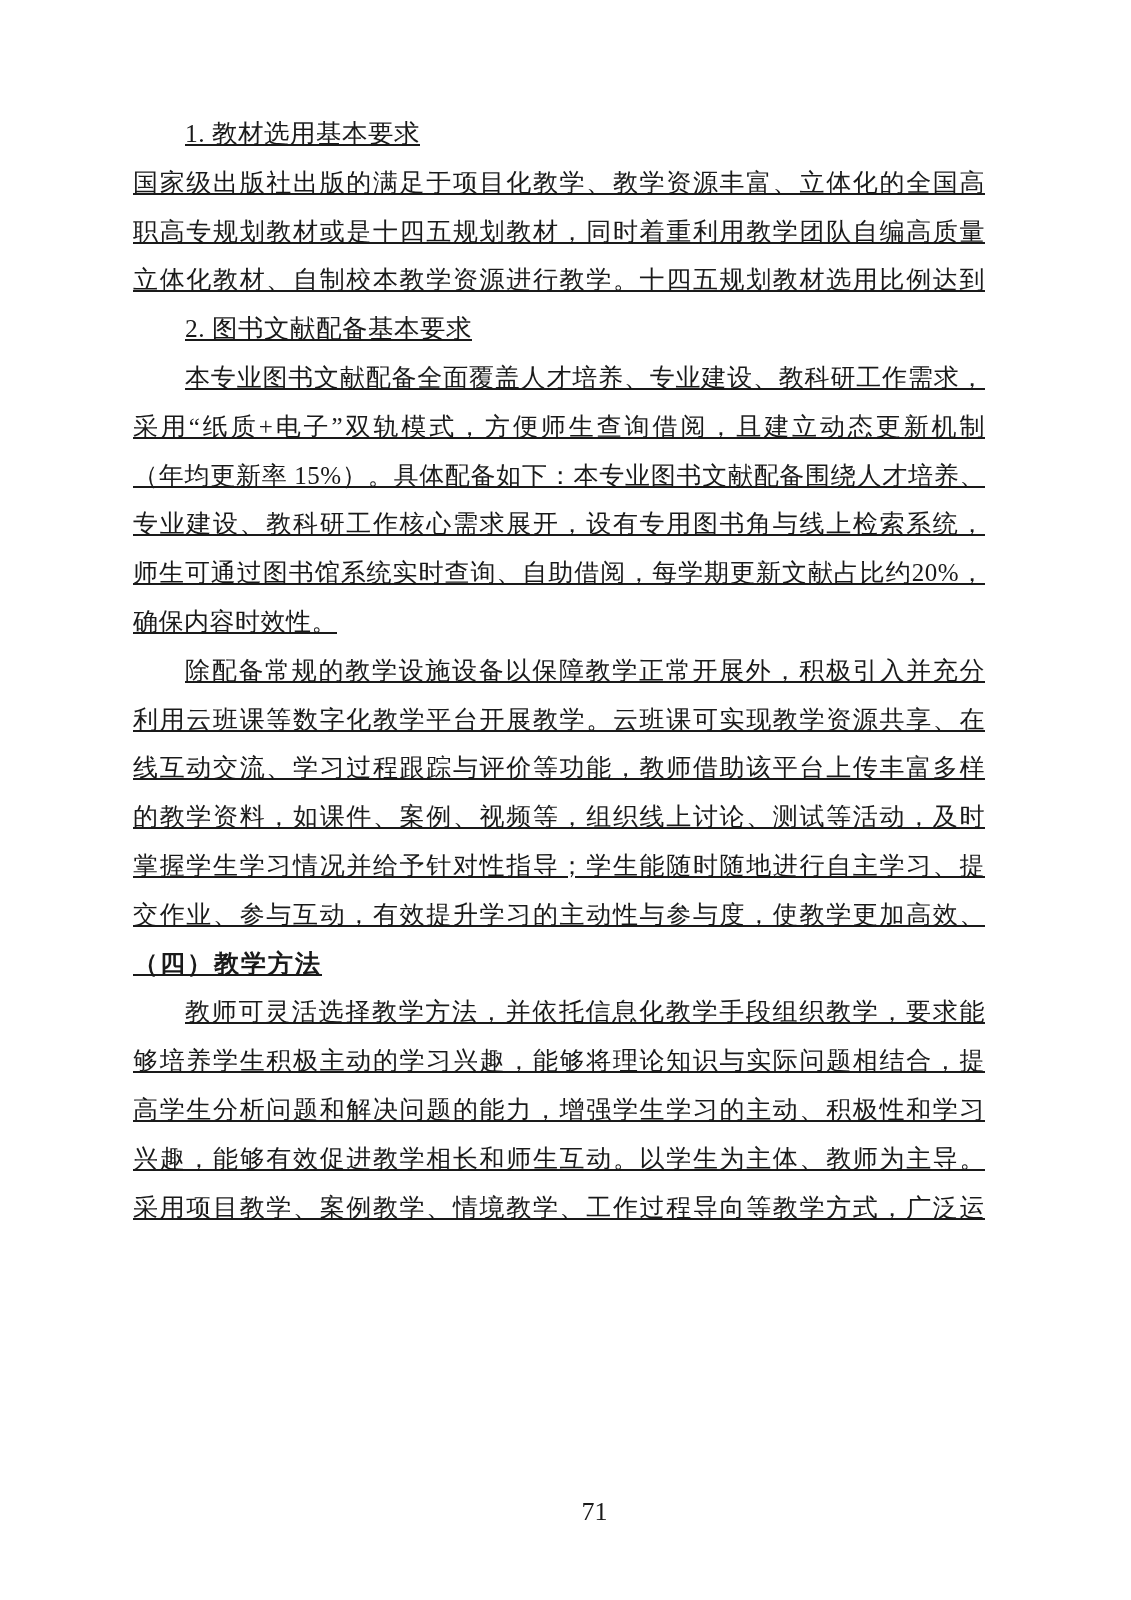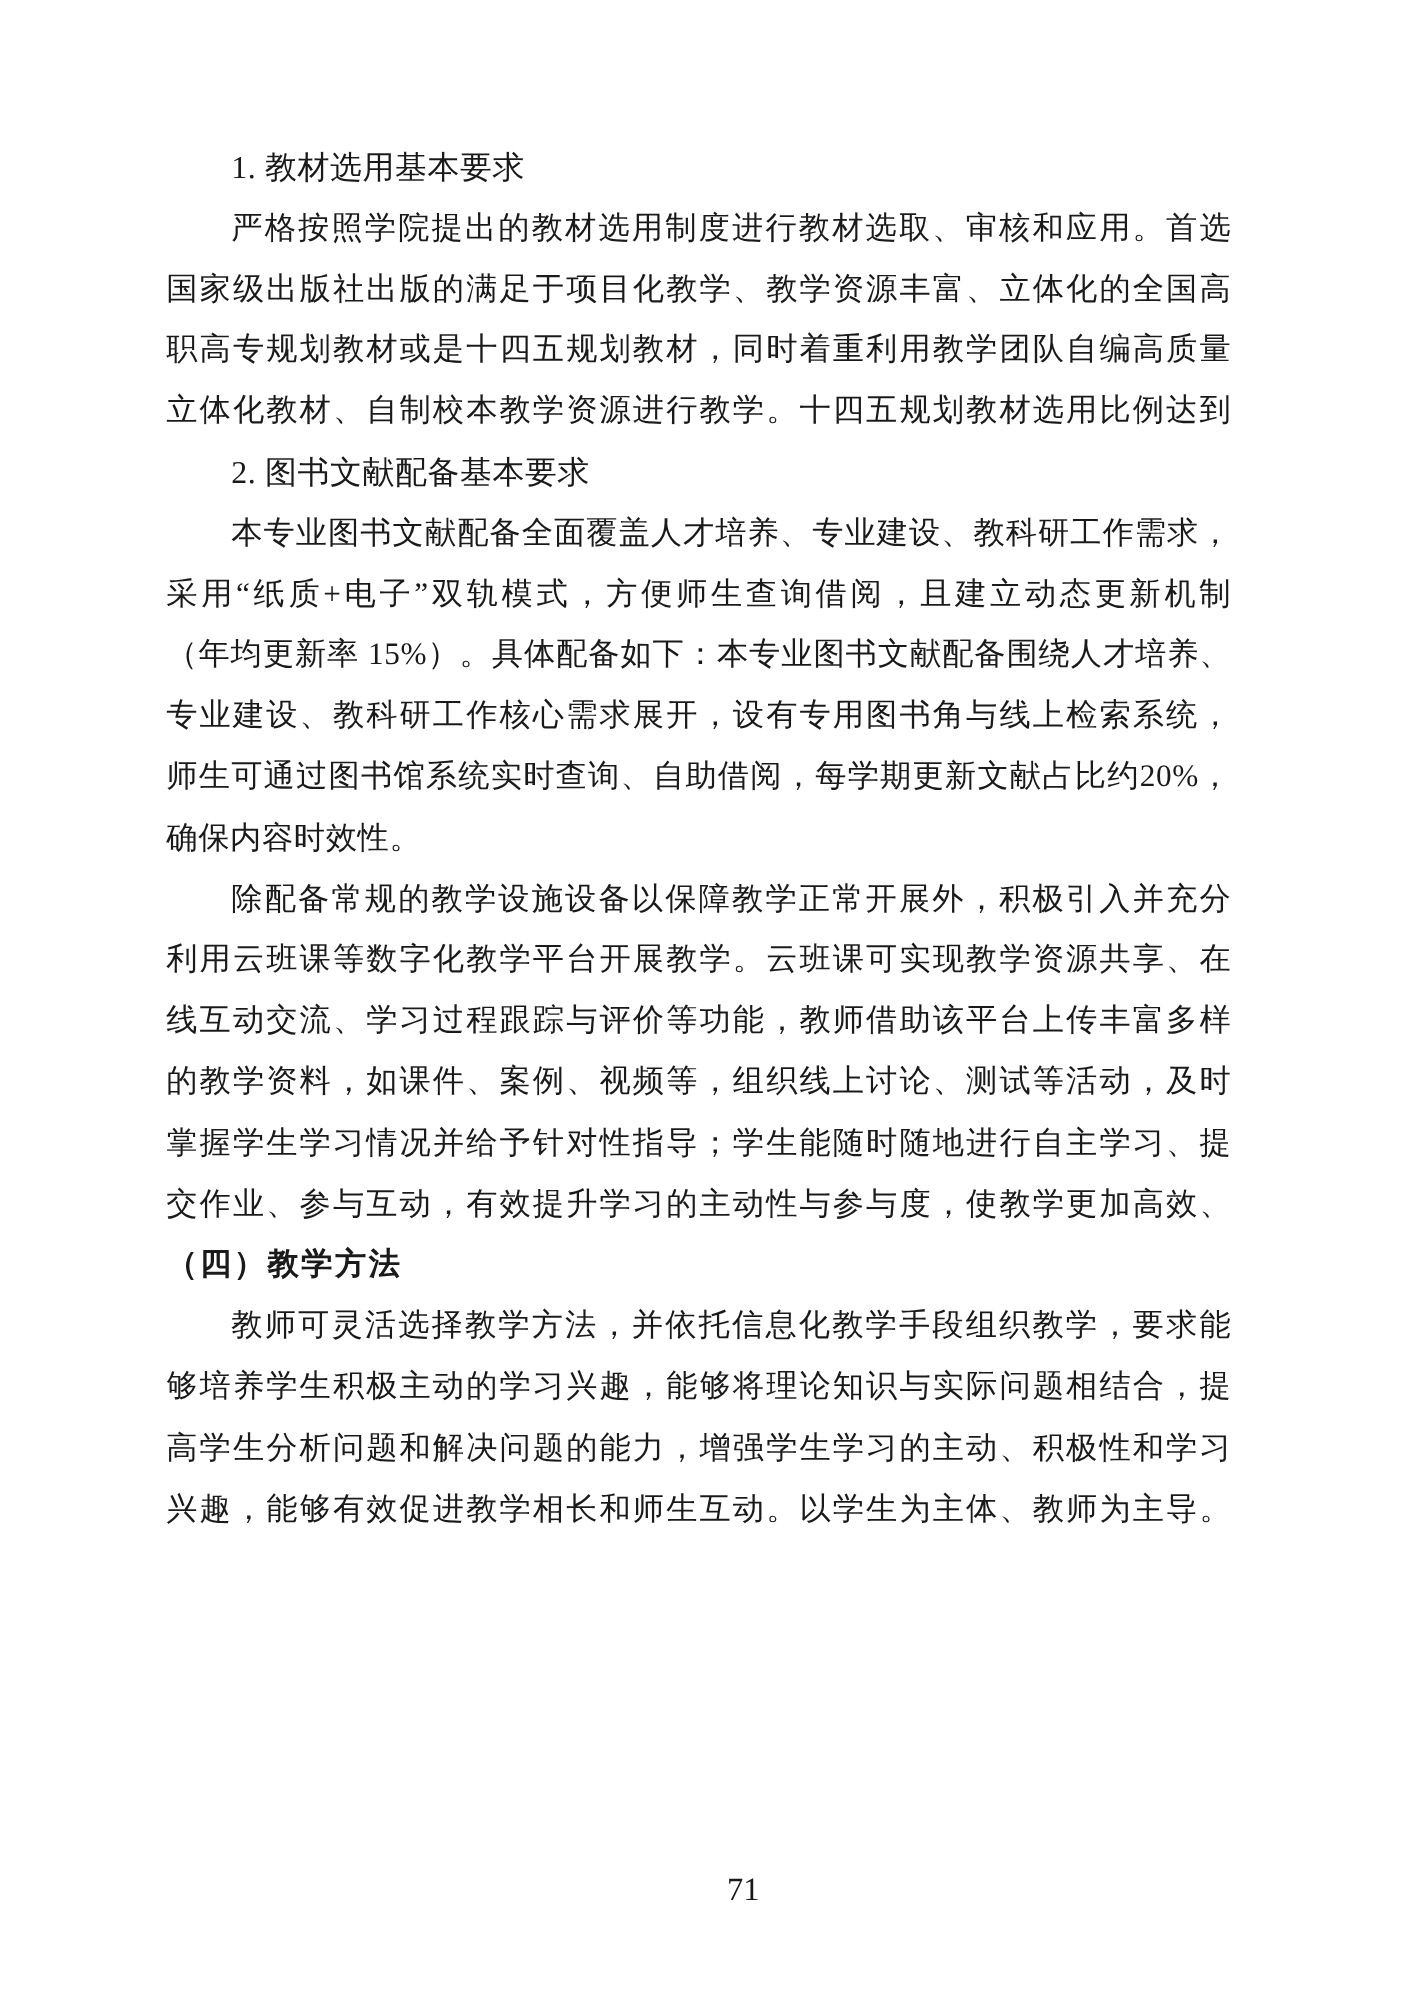--- a/index.html
+++ b/index.html
@@ -20,20 +20,21 @@
     position: absolute;
     left: 133px;
     top: 110px;
     width: 852px;
   }
   .line {
     font-size: 25px;
     line-height: 48.8px;
     height: 48.8px;
     letter-spacing: 0.5px;
+    text-decoration: underline;
   }
   .line.justify {
     text-align: justify;
     text-align-last: justify;
   }
   .line.indent {
     text-indent: 52px;
   }
   .subheading {
     font-size: 25.5px;
@@ -55,21 +56,20 @@
     color: #1a1a1a;
     margin-left: 29px;
   }
 </style>
 </head>
 <body>
 
 <div class="page">
   <div class="content" id="doc-content">
       <div class="line subheading indent">1. 教材选用基本要求</div>
-      <div class="line justify indent">严格按照学院提出的教材选用制度进行教材选取、审核和应用。首选</div>
       <div class="line justify">国家级出版社出版的满足于项目化教学、教学资源丰富、立体化的全国高</div>
       <div class="line justify">职高专规划教材或是十四五规划教材，同时着重利用教学团队自编高质量</div>
       <div class="line justify">立体化教材、自制校本教学资源进行教学。十四五规划教材选用比例达到</div>
       <div class="line subheading indent">2. 图书文献配备基本要求</div>
       <div class="line justify indent">本专业图书文献配备全面覆盖人才培养、专业建设、教科研工作需求，</div>
       <div class="line justify">采用“纸质+电子”双轨模式，方便师生查询借阅，且建立动态更新机制</div>
       <div class="line justify">（年均更新率 15%）。具体配备如下：本专业图书文献配备围绕人才培养、</div>
       <div class="line justify">专业建设、教科研工作核心需求展开，设有专用图书角与线上检索系统，</div>
       <div class="line justify">师生可通过图书馆系统实时查询、自助借阅，每学期更新文献占比约20%，</div>
       <div class="line">确保内容时效性。</div>
@@ -77,15 +77,16 @@
       <div class="line justify">利用云班课等数字化教学平台开展教学。云班课可实现教学资源共享、在</div>
       <div class="line justify">线互动交流、学习过程跟踪与评价等功能，教师借助该平台上传丰富多样</div>
       <div class="line justify">的教学资料，如课件、案例、视频等，组织线上讨论、测试等活动，及时</div>
       <div class="line justify">掌握学生学习情况并给予针对性指导；学生能随时随地进行自主学习、提</div>
       <div class="line justify">交作业、参与互动，有效提升学习的主动性与参与度，使教学更加高效、</div>
       <div class="line section-heading">（四）教学方法</div>
       <div class="line justify indent">教师可灵活选择教学方法，并依托信息化教学手段组织教学，要求能</div>
       <div class="line justify">够培养学生积极主动的学习兴趣，能够将理论知识与实际问题相结合，提</div>
       <div class="line justify">高学生分析问题和解决问题的能力，增强学生学习的主动、积极性和学习</div>
       <div class="line justify">兴趣，能够有效促进教学相长和师生互动。以学生为主体、教师为主导。</div>
+      <div class="line justify">采用项目教学、案例教学、情境教学、工作过程导向等教学方式，广泛运</div>
     </div>
   <div class="page-number">71</div>
 </div>
 
 </body></html>

